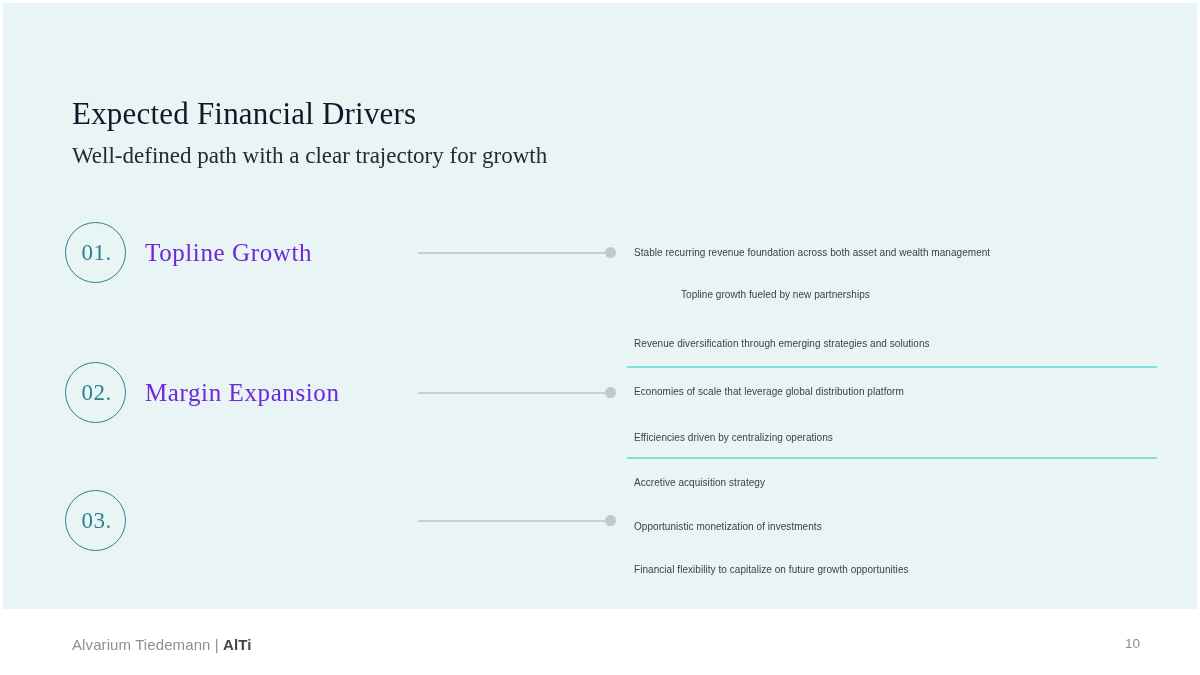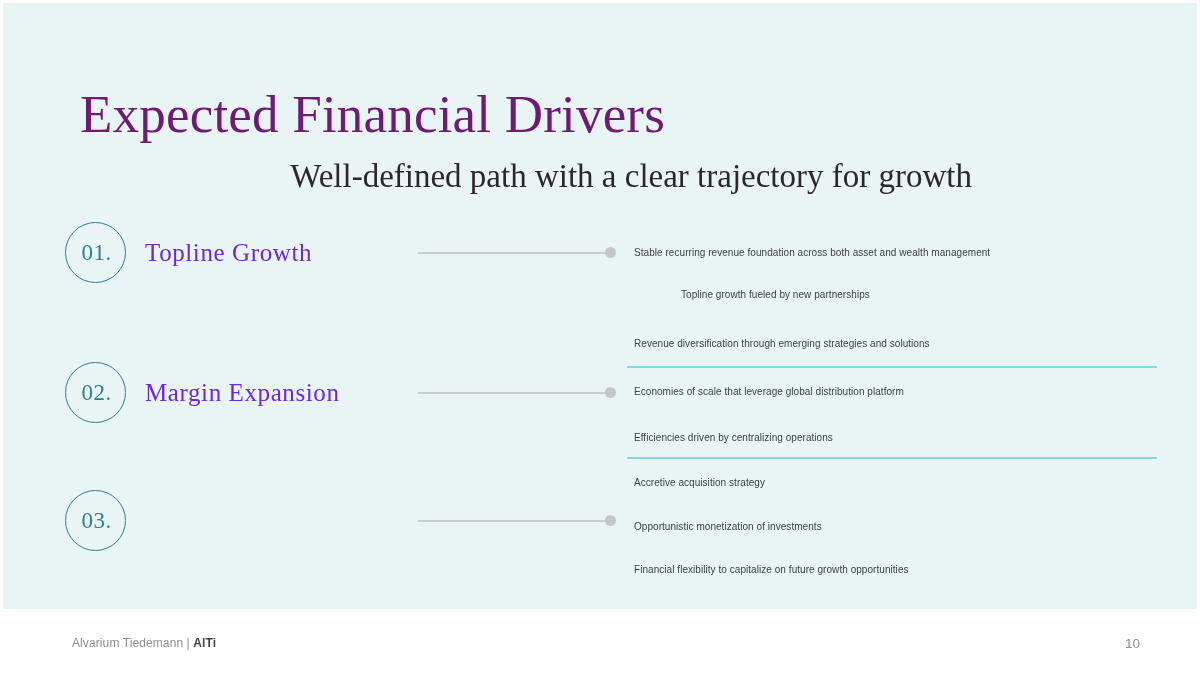--- a/index.html
+++ b/index.html
@@ -26,37 +26,35 @@
   }
   
   #title-block {
     position: absolute;
     left: 72px;
     top: 88px;
     width: 900px;
   }
   #slide-title {
     font-family: "Liberation Serif", serif;
-    font-size: 53px;
+    font-size: 31px;
     line-height: 52px;
     font-weight: 400;
-    color: #701a75;
+    color: #0f172a;
     letter-spacing: 0.2px;
     white-space: nowrap;
-    margin-left: 8px;
   }
   #slide-subtitle {
     font-family: "Liberation Serif", serif;
-    font-size: 33px;
+    font-size: 23px;
     line-height: 32px;
     font-weight: 400;
     color: #2b2829;
-    margin-top: 20px;
-    white-space: nowrap;
-    text-align: right;
+    margin-top: 0;
+    white-space: nowrap;
   }
   
   .driver-row {
     position: absolute;
     left: 0;
     width: 1064px;
     height: 70px;
   }
   .driver-circle {
     position: absolute;
@@ -133,21 +131,21 @@
     left: 0;
     top: 609px;
     width: 1200px;
     height: 66px;
     background: #ffffff;
   }
   #footer-brand {
     position: absolute;
     left: 72px;
     top: 27px;
-    font-size: 12px;
+    font-size: 15px;
     color: #8c9093;
     letter-spacing: 0.1px;
     white-space: nowrap;
   }
   #footer-brand .brand-strong {
     color: #3f4447;
     font-weight: 700;
   }
   #footer-page {
     position: absolute;

